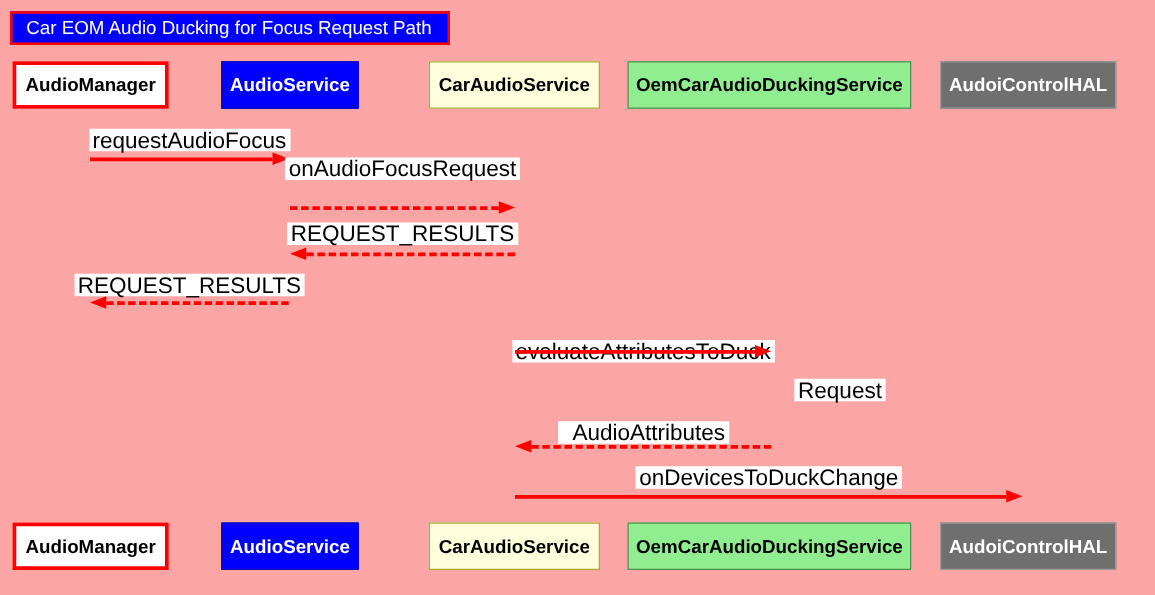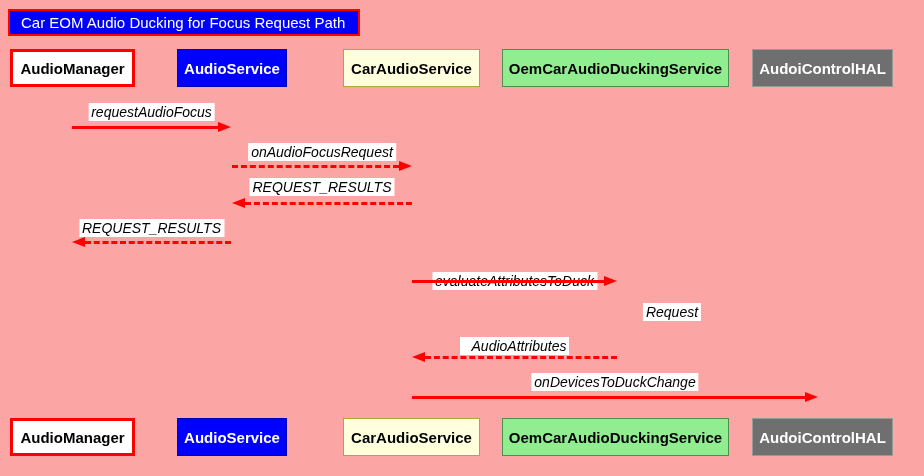--- a/index.html
+++ b/index.html
@@ -30,26 +30,25 @@
     display: flex;
     align-items: center;
     justify-content: center;
     border-style: solid;
     font-size: 15px;
     white-space: nowrap;
     font-weight: bold;
   }
   .msg-label {
     position: absolute;
-    font-size: 14px;
+    font-size: 18px;
     line-height: 18px;
     padding: 0 3px;
     white-space: nowrap;
     transform: translateX(-50%);
-    font-style: italic;
   }
   .msg-line {
     position: absolute;
     height: 0;
     border-top-width: 3px;
   }
   .msg-line.solid  { border-top-style: solid; }
   .msg-line.dashed { border-top-style: dashed; }
   .msg-head {
     position: absolute;
@@ -73,21 +72,21 @@
       <div class="participant" style="left: 343px; top: 418px; width: 137px; height: 38px; background: rgb(255, 255, 222); color: rgb(0, 0, 0); border-color: rgb(170, 170, 51); border-width: 1px;">CarAudioService</div>
       <div class="participant" style="left: 502px; top: 49px; width: 227px; height: 38px; background: rgb(144, 238, 144); color: rgb(0, 0, 0); border-color: rgb(78, 143, 78); border-width: 1px;">OemCarAudioDuckingService</div>
       <div class="participant" style="left: 502px; top: 418px; width: 227px; height: 38px; background: rgb(144, 238, 144); color: rgb(0, 0, 0); border-color: rgb(78, 143, 78); border-width: 1px;">OemCarAudioDuckingService</div>
       <div class="participant" style="left: 752px; top: 49px; width: 141px; height: 38px; background: rgb(111, 111, 111); color: rgb(255, 255, 255); border-color: rgb(153, 153, 153); border-width: 1px;">AudoiControlHAL</div>
       <div class="participant" style="left: 752px; top: 418px; width: 141px; height: 38px; background: rgb(111, 111, 111); color: rgb(255, 255, 255); border-color: rgb(153, 153, 153); border-width: 1px;">AudoiControlHAL</div>
     </div>
   <div>
       <div class="msg-label" style="left: 151.5px; top: 103px; background: rgb(255, 255, 255); color: rgb(0, 0, 0);">requestAudioFocus</div>
       <div class="msg-line solid" style="left: 72px; width: 146px; top: 125.5px; border-top-color: rgb(255, 0, 0);"></div>
       <div class="msg-head" style="top: 122px; left: 218px; border-left: 13px solid rgb(255, 0, 0);"></div>
-      <div class="msg-label" style="left: 322px; top: 143px; background: rgb(255, 255, 255); color: rgb(0, 0, 0);">onAudioFocusRequest</div>
+      <div class="msg-label" style="left: 322px; top: 126px; background: rgb(255, 255, 255); color: rgb(0, 0, 0);">onAudioFocusRequest</div>
       <div class="msg-line dashed" style="left: 232px; width: 167px; top: 164.5px; border-top-color: rgb(255, 0, 0);"></div>
       <div class="msg-head" style="top: 161px; left: 399px; border-left: 13px solid rgb(255, 0, 0);"></div>
       <div class="msg-label" style="left: 322px; top: 178px; background: rgb(255, 255, 255); color: rgb(0, 0, 0);">REQUEST_RESULTS</div>
       <div class="msg-line dashed" style="left: 245px; width: 167px; top: 201.5px; border-top-color: rgb(255, 0, 0);"></div>
       <div class="msg-head" style="top: 198px; left: 232px; border-right: 13px solid rgb(255, 0, 0);"></div>
       <div class="msg-label" style="left: 151.5px; top: 219px; background: rgb(255, 255, 255); color: rgb(0, 0, 0);">REQUEST_RESULTS</div>
       <div class="msg-line dashed" style="left: 85px; width: 146px; top: 240.5px; border-top-color: rgb(255, 0, 0);"></div>
       <div class="msg-head" style="top: 237px; left: 72px; border-right: 13px solid rgb(255, 0, 0);"></div>
       <div class="msg-label" style="left: 514.5px; top: 272px; background: rgb(255, 255, 255); color: rgb(0, 0, 0);">evaluateAttributesToDuck</div>
       <div class="msg-line solid" style="left: 412px; width: 192px; top: 279.5px; border-top-color: rgb(255, 0, 0);"></div>

